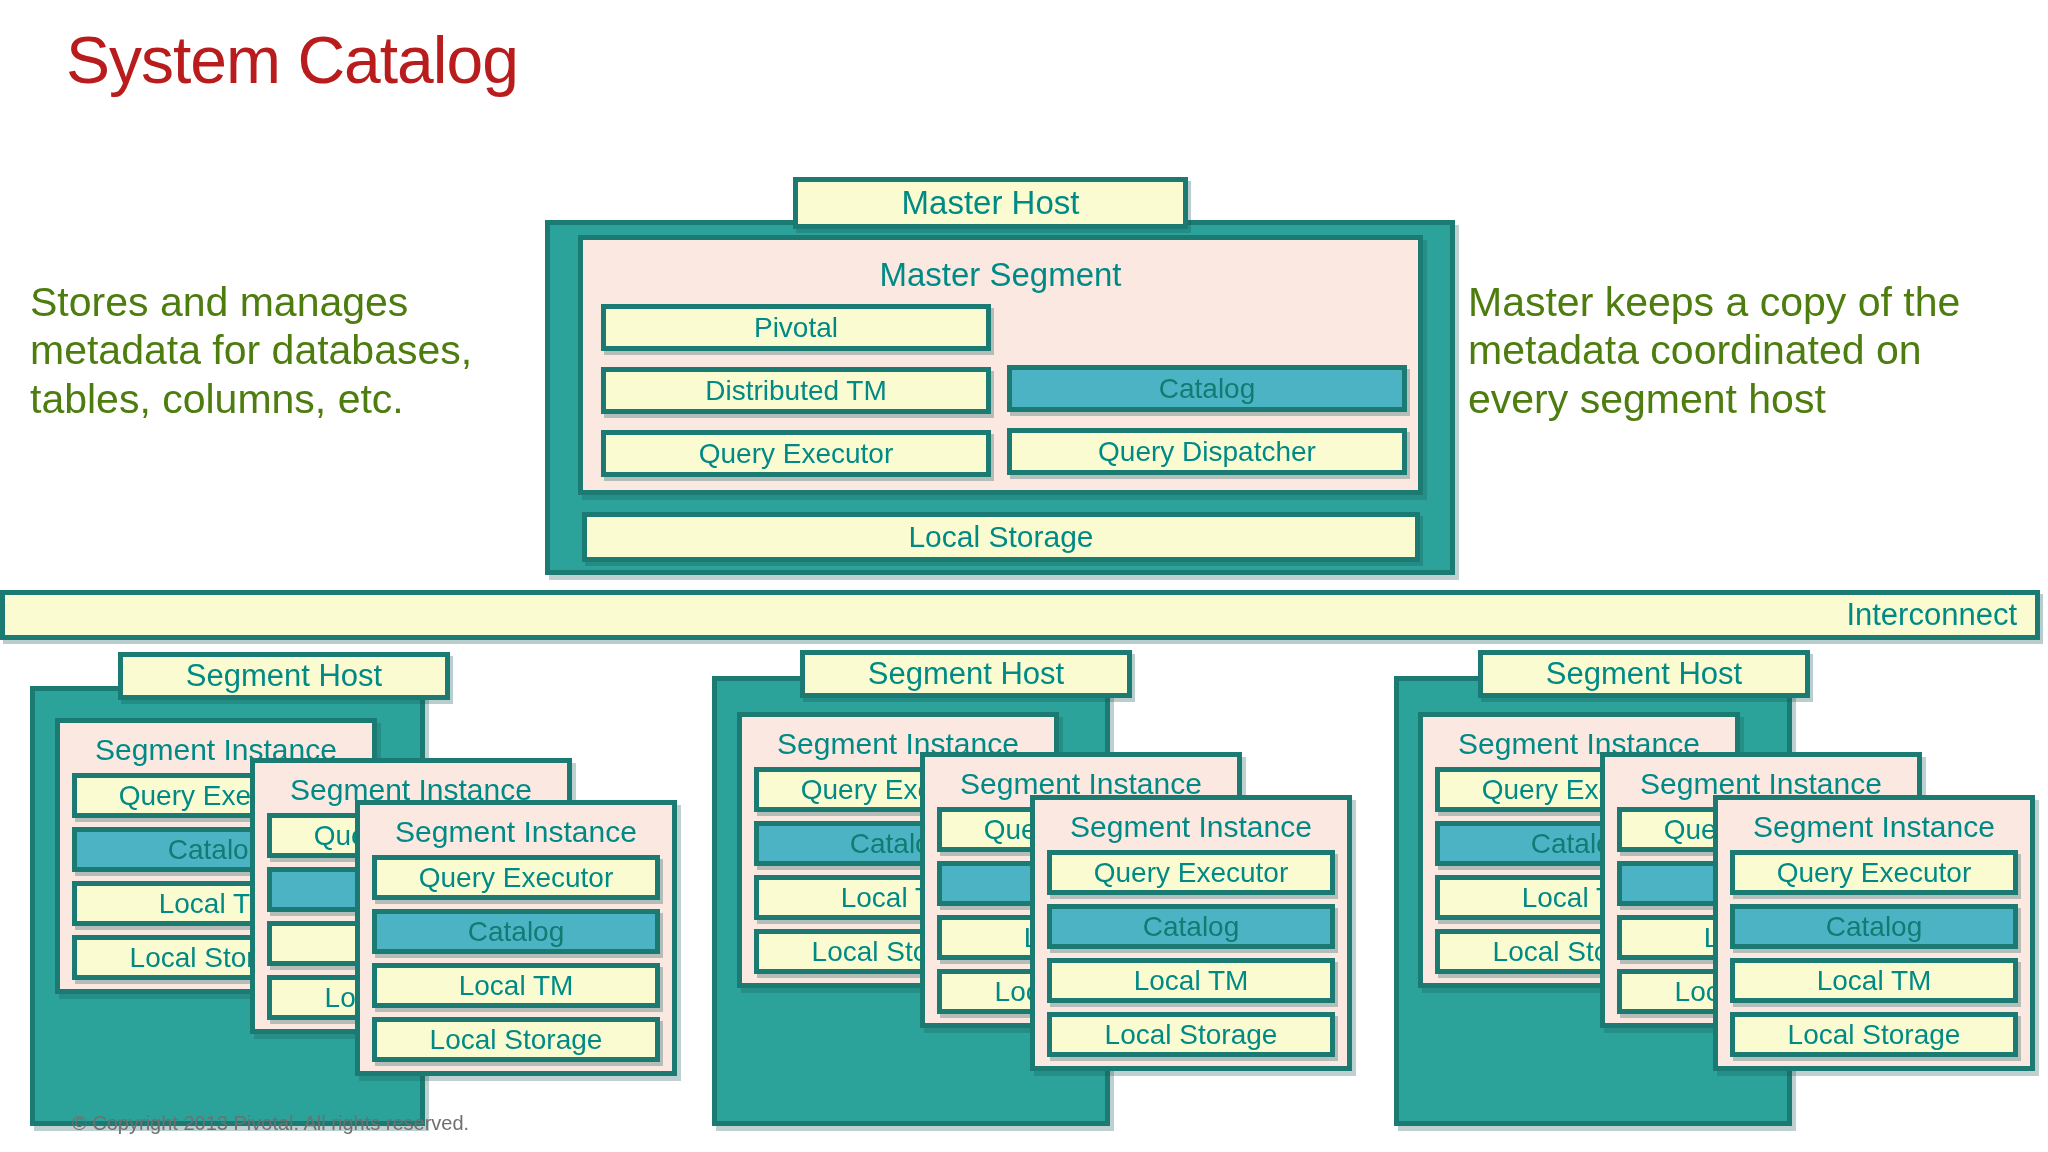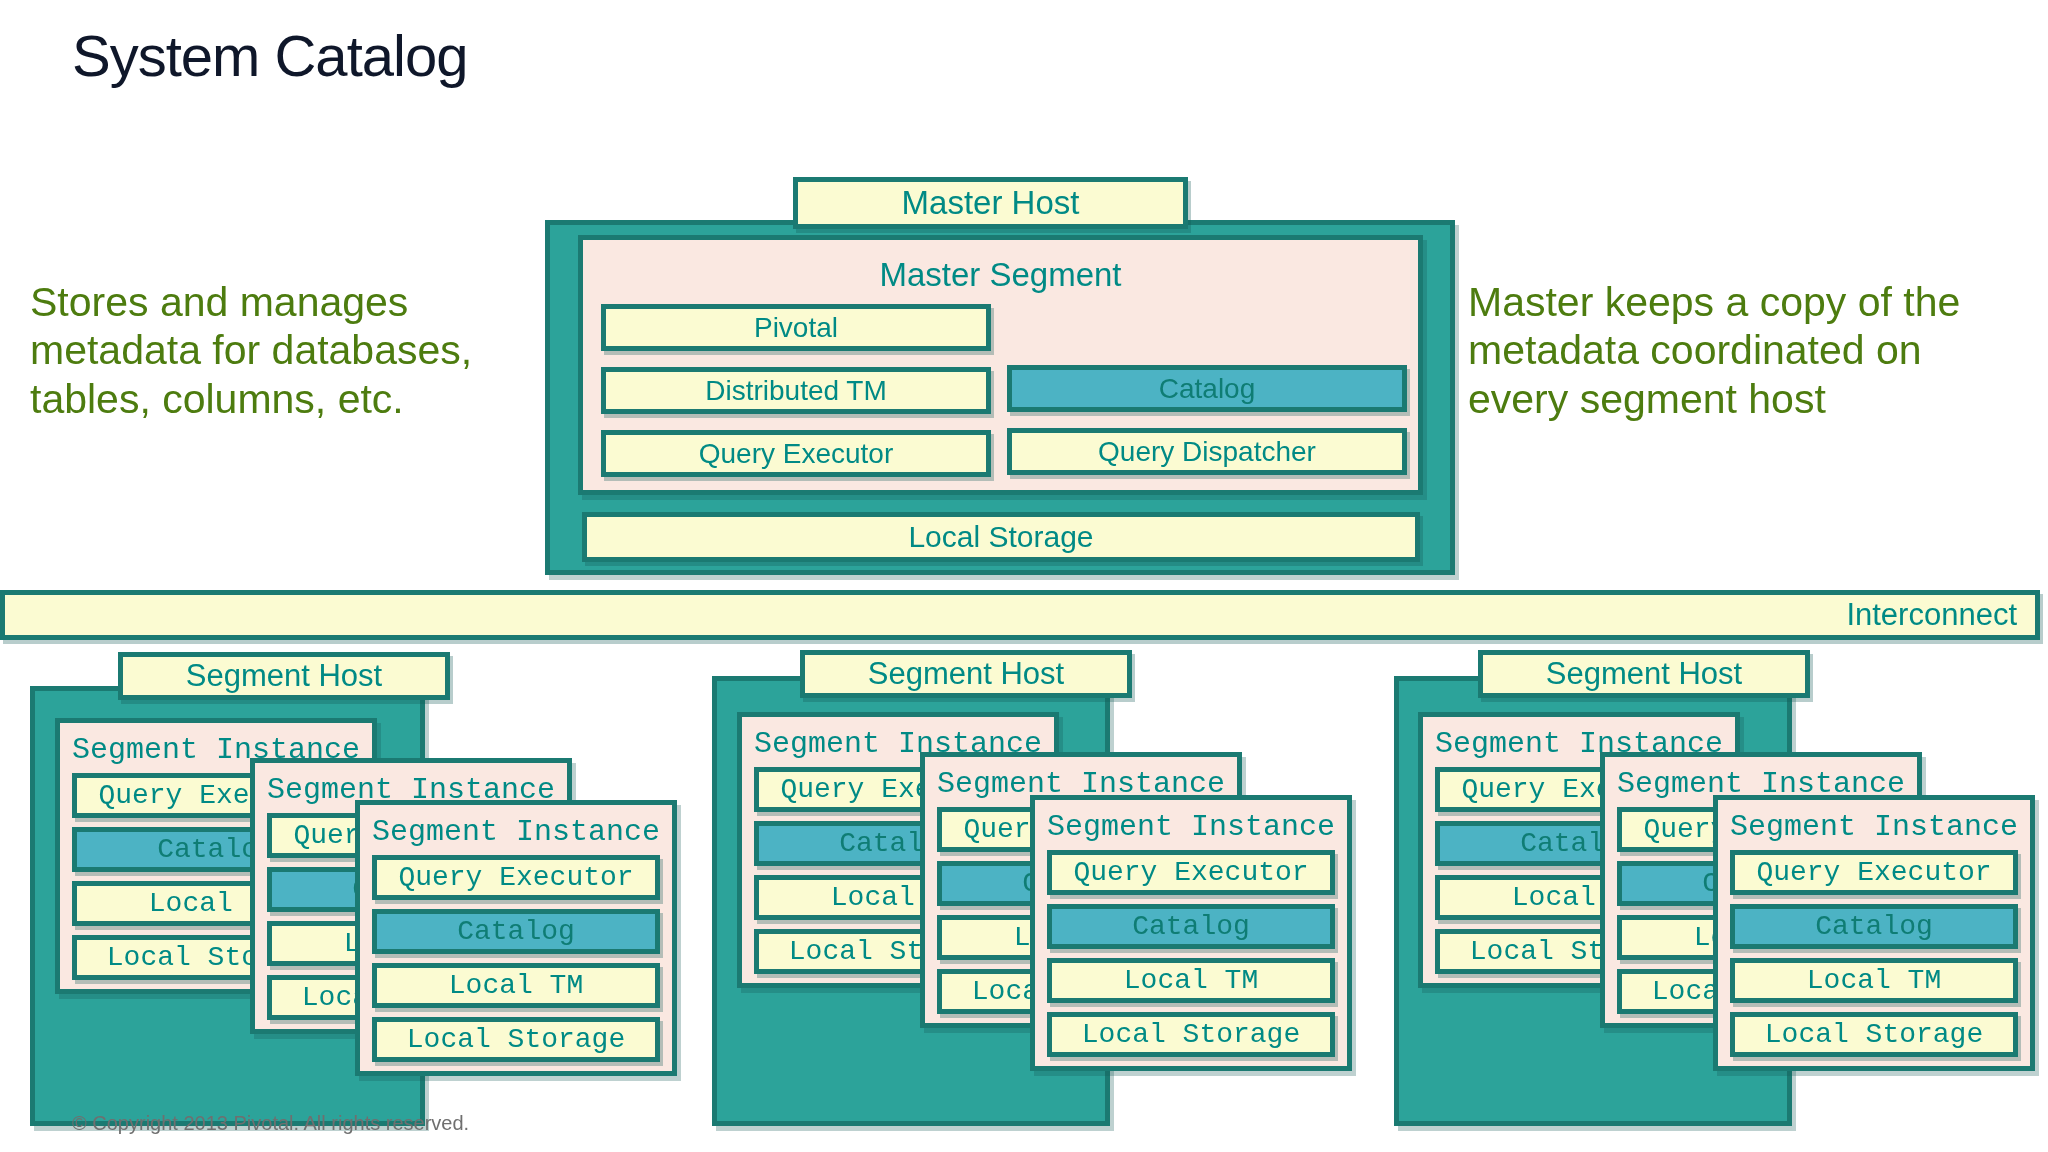--- a/index.html
+++ b/index.html
@@ -11,24 +11,24 @@
     width: 2048px;
     height: 1152px;
     overflow: hidden;
     font-family: "Liberation Sans", sans-serif;
     position: relative;
   }
 
   
   #slide-title {
     position: absolute;
-    left: 72px;
+    left: 66px;
     top: 22px;
-    font-size: 58px;
-    color: #0f172a;
+    font-size: 66px;
+    color: #b91c1c;
     letter-spacing: -1px;
     white-space: nowrap;
   }
 
   
   .side-caption {
     position: absolute;
     color: #4d7c0f;
     font-size: 41px;
     line-height: 1.18;
@@ -120,21 +120,20 @@
   
   .seg-group { position: absolute; }
 
   .seg-host-frame  { position: absolute; }
   .seg-host-label  {
     position: absolute; height: 48px; font-size: 31px; z-index: 6;
   }
   .seg-instance {
     position: absolute;
     width: 322px;
-    font-family: Liberation Mono, monospace;
   }
   .seg-instance .si-title {
     text-align: center; font-size: 30px; color: #008a85;
     margin-top: 10px; margin-bottom: 6px;
   }
   .seg-instance .si-row {
     height: 45px; margin: 0 12px 9px 12px; font-size: 28px;
   }
 
   

